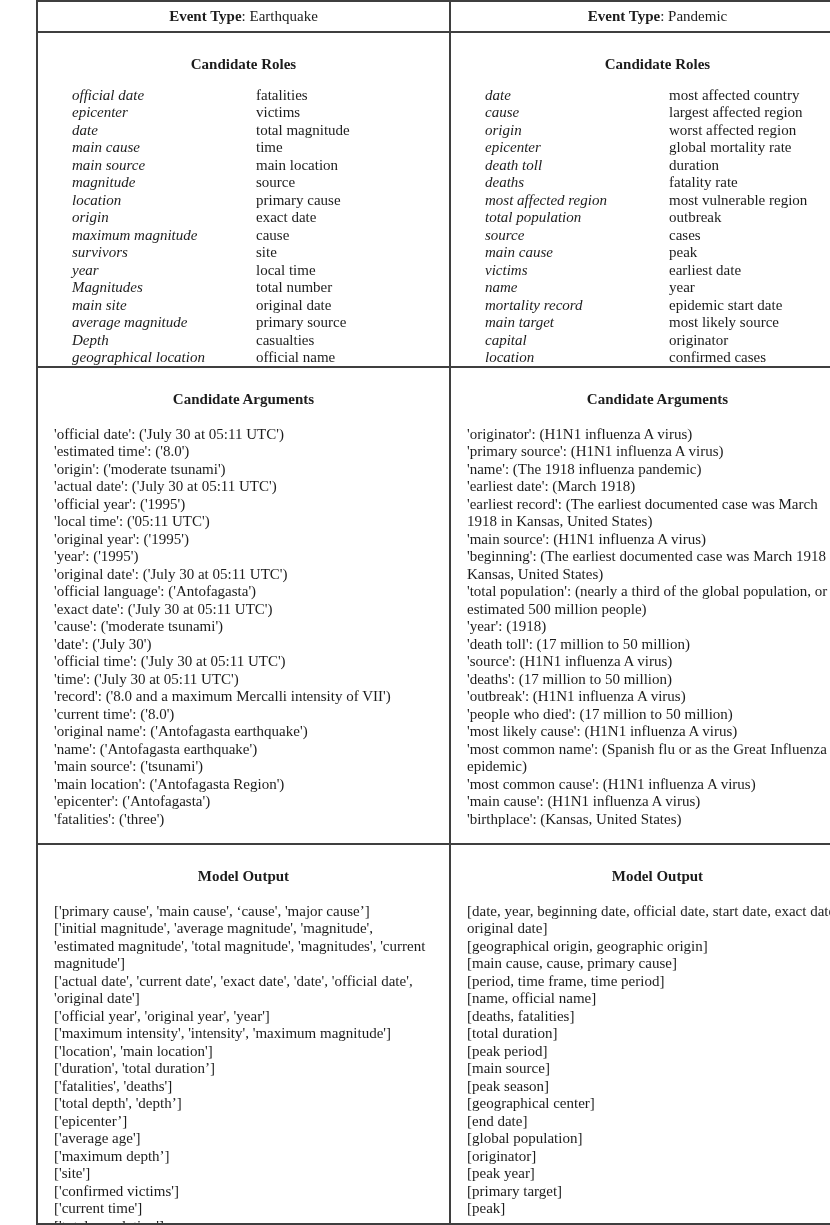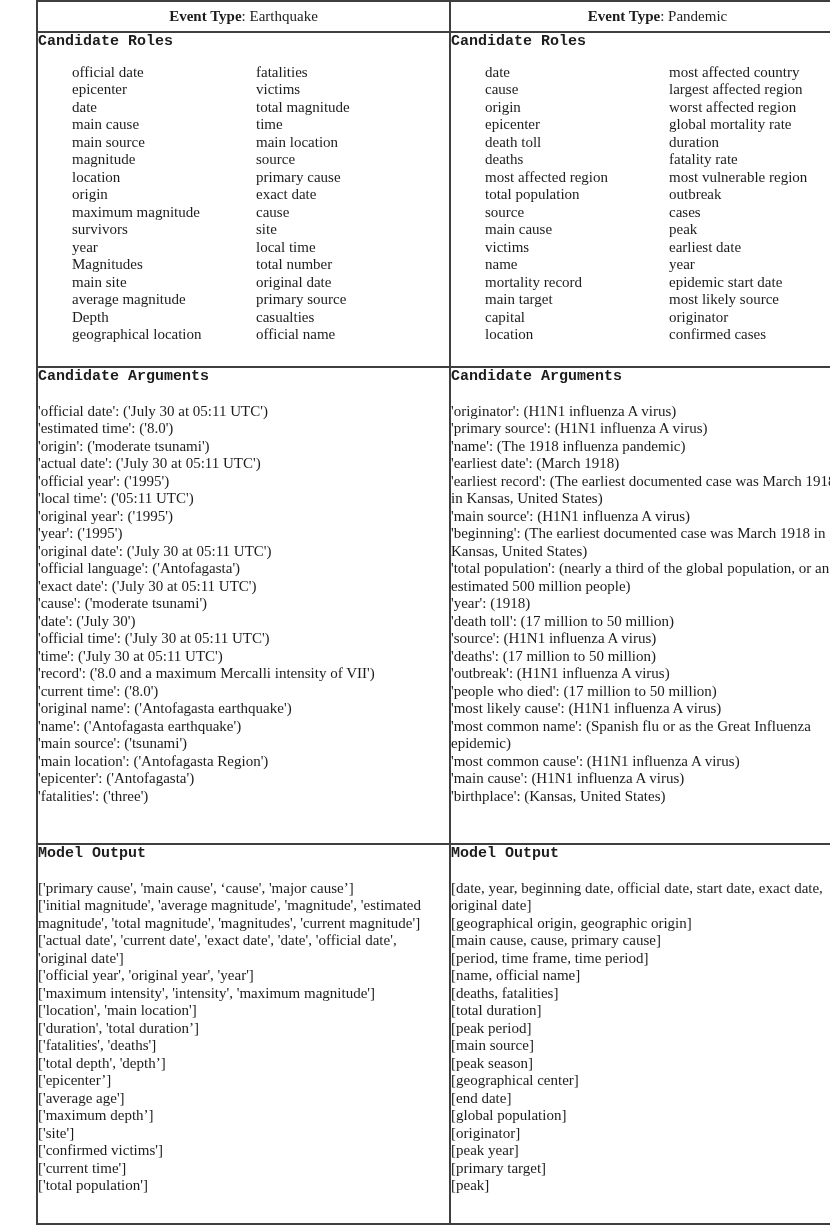--- a/index.html
+++ b/index.html
@@ -25,34 +25,34 @@
     width:100%;height:100%;
   }
   .cell{box-sizing:border-box;overflow:hidden;}
   .br{border-right:2px solid var(--line);}
   .bb{border-bottom:2px solid var(--line);}
   .header-cell{
     display:flex;align-items:center;justify-content:center;
   }
   .bold{font-weight:bold;}
   .section-title{
-    font-weight:bold;
-    padding-top:0;
-    font-family:Liberation Mono, monospace;
+    text-align:center;font-weight:bold;
+    padding-top:23px;
   }
   .roles{
     display:flex;
     margin-top:13px;
     padding-left:34px;
   }
-  .roles-col1{width:184px;}
+  .roles-col1{width:184px;font-style:italic;}
   .roles-col2{flex:1;}
   .linelist .line{white-space:pre-wrap;}
   .args{
     margin-top:17px;
+    padding-left:16px;
     padding-right:14px;
   }
 </style>
 </head>
 <body>
 
 <div class="page">
   <div class="grid">
 
     <div class="cell header-cell br bb">

